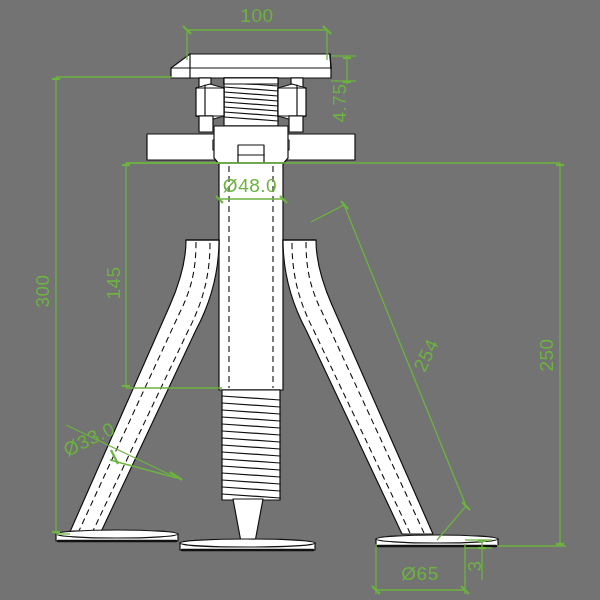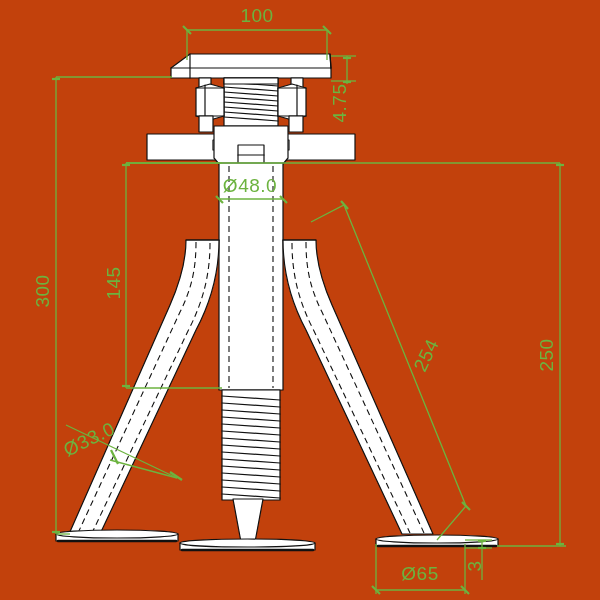--- a/index.html
+++ b/index.html
@@ -8,21 +8,21 @@
     padding: 0;
     background: #ffffff;
   }
   body {
     font-family: "Liberation Sans", sans-serif;
   }
   #drawing-root {
     position: relative;
     width: 600px;
     height: 600px;
-    background: #c2410c;
+    background: #737373;
     overflow: hidden;
   }
   #drawing-svg {
     position: absolute;
     top: 0;
     left: 0;
     display: block;
   }
   .dim-text {
     font-family: "Liberation Sans", sans-serif;

